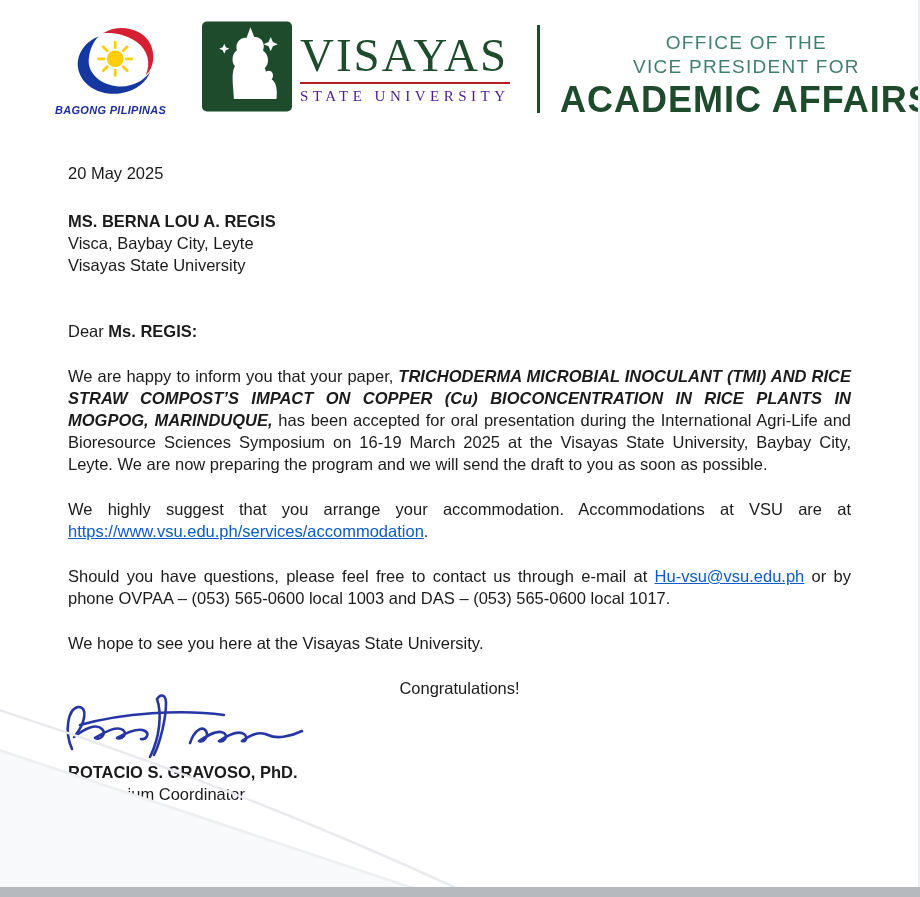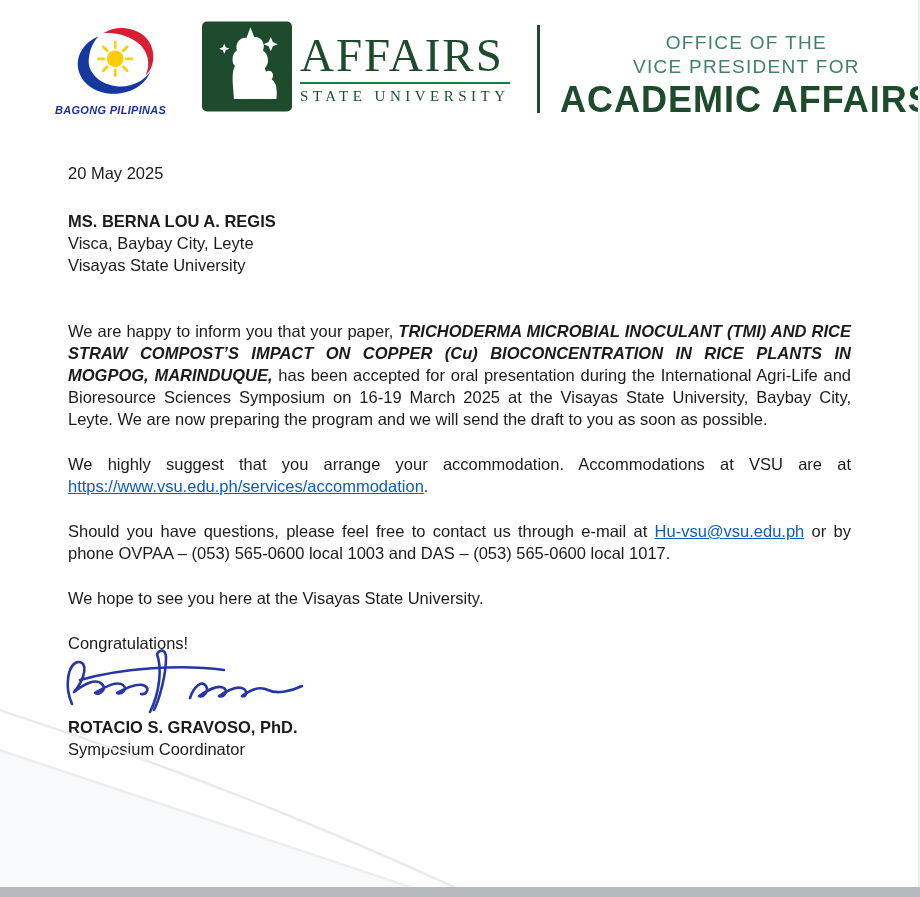--- a/index.html
+++ b/index.html
@@ -37,22 +37,22 @@
     font-size: 47px;
     line-height: 50px;
     letter-spacing: 2px;
     color: #1d4b2c;
     white-space: nowrap;
   }
   .stateuniv {
     font-family: "Liberation Serif", serif;
     font-size: 15px;
     letter-spacing: 4.5px;
-    color: #14532d;
-    border-top: 2px solid #15803d;
+    color: #4c1d95;
+    border-top: 2px solid #b91c1c;
     padding-top: 4px;
     margin-top: 2px;
     white-space: nowrap;
   }
 
   .hdr-divider {
     position: absolute; left: 537px; top: 25px;
     width: 3px; height: 88px; background: #1d4b2c;
   }
 
@@ -88,21 +88,21 @@
   .recipient { margin-bottom: 44px; }
   .salutation { margin-bottom: 23px !important; }
   .para { text-align: justify; margin-bottom: 23px !important; }
   .b  { font-weight: bold; }
   .bi { font-weight: bold; font-style: italic; }
   .link {
     color: #0b5cc4;
     text-decoration: underline;
     cursor: pointer;
   }
-  .closing { margin-bottom: 0 !important; }
+  .closing { margin-bottom: 0 !important; text-align: center; }
 
   .signature-wrap {
     position: relative;
     height: 76px;
     margin: -12px 0 -2px -6px;
   }
   .signer-name { font-weight: bold; }
 
   
   .watermark { position: absolute; left: 0; bottom: 10px; pointer-events: none; }
@@ -147,21 +147,21 @@
       <svg width="90" height="93" viewBox="0 0 93 93">
         <rect width="93" height="93" rx="5" fill="#1d4b2c"></rect>
         <path d="M33 80 C 32 64 30 54 34 46 C 30 42 31 33 36 30 C 34 23 39 16 46 17 L 50 6 L 54 16 C 61 15 66 23 63 30 C 69 34 70 43 65 48 C 68 57 67 67 64 80 Z" fill="#ffffff"></path>
         <path d="M58 80 C 58 69 60 62 65 60 C 63 56 65 51 69 51 C 73 51 75 56 72 60 C 77 63 78 71 77 80 Z" fill="#ffffff"></path>
         <path d="M71 16 l2.2 5.2 5.2 2.2 -5.2 2.2 -2.2 5.2 -2.2 -5.2 -5.2 -2.2 5.2 -2.2 Z" fill="#ffffff"></path>
         <path d="M23 23 l1.6 3.6 3.6 1.6 -3.6 1.6 -1.6 3.6 -1.6 -3.6 -3.6 -1.6 3.6 -1.6 Z" fill="#ffffff"></path>
       </svg>
     </div>
 
     <div class="wordmark">
-      <div class="visayas">AFFAIRS</div>
+      <div class="visayas">VISAYAS</div>
       <div class="stateuniv">STATE UNIVERSITY</div>
     </div>
 
     <div class="hdr-divider"></div>
 
     <div class="office">
       <div class="office-line">OFFICE OF THE</div>
       <div class="office-line">VICE PRESIDENT FOR</div>
       <div class="office-name">ACADEMIC AFFAIRS</div>
     </div>
@@ -171,20 +171,21 @@
   <main class="letter">
 
     <p class="date">20 May 2025</p>
 
     <div class="recipient">
       <p class="b">MS. BERNA LOU A. REGIS</p>
       <p>Visca, Baybay City, Leyte</p>
       <p>Visayas State University</p>
     </div>
 
+    <p class="salutation"><span>Dear </span><span class="b">Ms. REGIS:</span></p>
 
     <p class="para"><span>We are happy to inform you that your paper, </span><span class="bi">TRICHODERMA MICROBIAL INOCULANT (TMI) AND RICE STRAW COMPOST’S IMPACT ON COPPER (Cu) BIOCONCENTRATION IN RICE PLANTS IN MOGPOG, MARINDUQUE,</span><span> has been accepted for oral presentation during the International Agri-Life and Bioresource Sciences Symposium on 16-19 March 2025 at the Visayas State University, Baybay City, Leyte. We are now preparing the program and we will send the draft to you as soon as possible.</span></p>
 
     <p class="para"><span>We highly suggest that you arrange your accommodation. Accommodations at VSU are at </span><a class="link">https://www.vsu.edu.ph/services/accommodation</a><span>.</span></p>
 
     <p class="para"><span>Should you have questions, please feel free to contact us through e-mail at </span><a class="link">Hu-vsu@vsu.edu.ph</a><span> or by phone OVPAA – (053) 565-0600 local 1003 and DAS – (053) 565-0600 local 1017.</span></p>
 
     <p class="para">We hope to see you here at the Visayas State University.</p>
 
     <p class="closing">Congratulations!</p>

